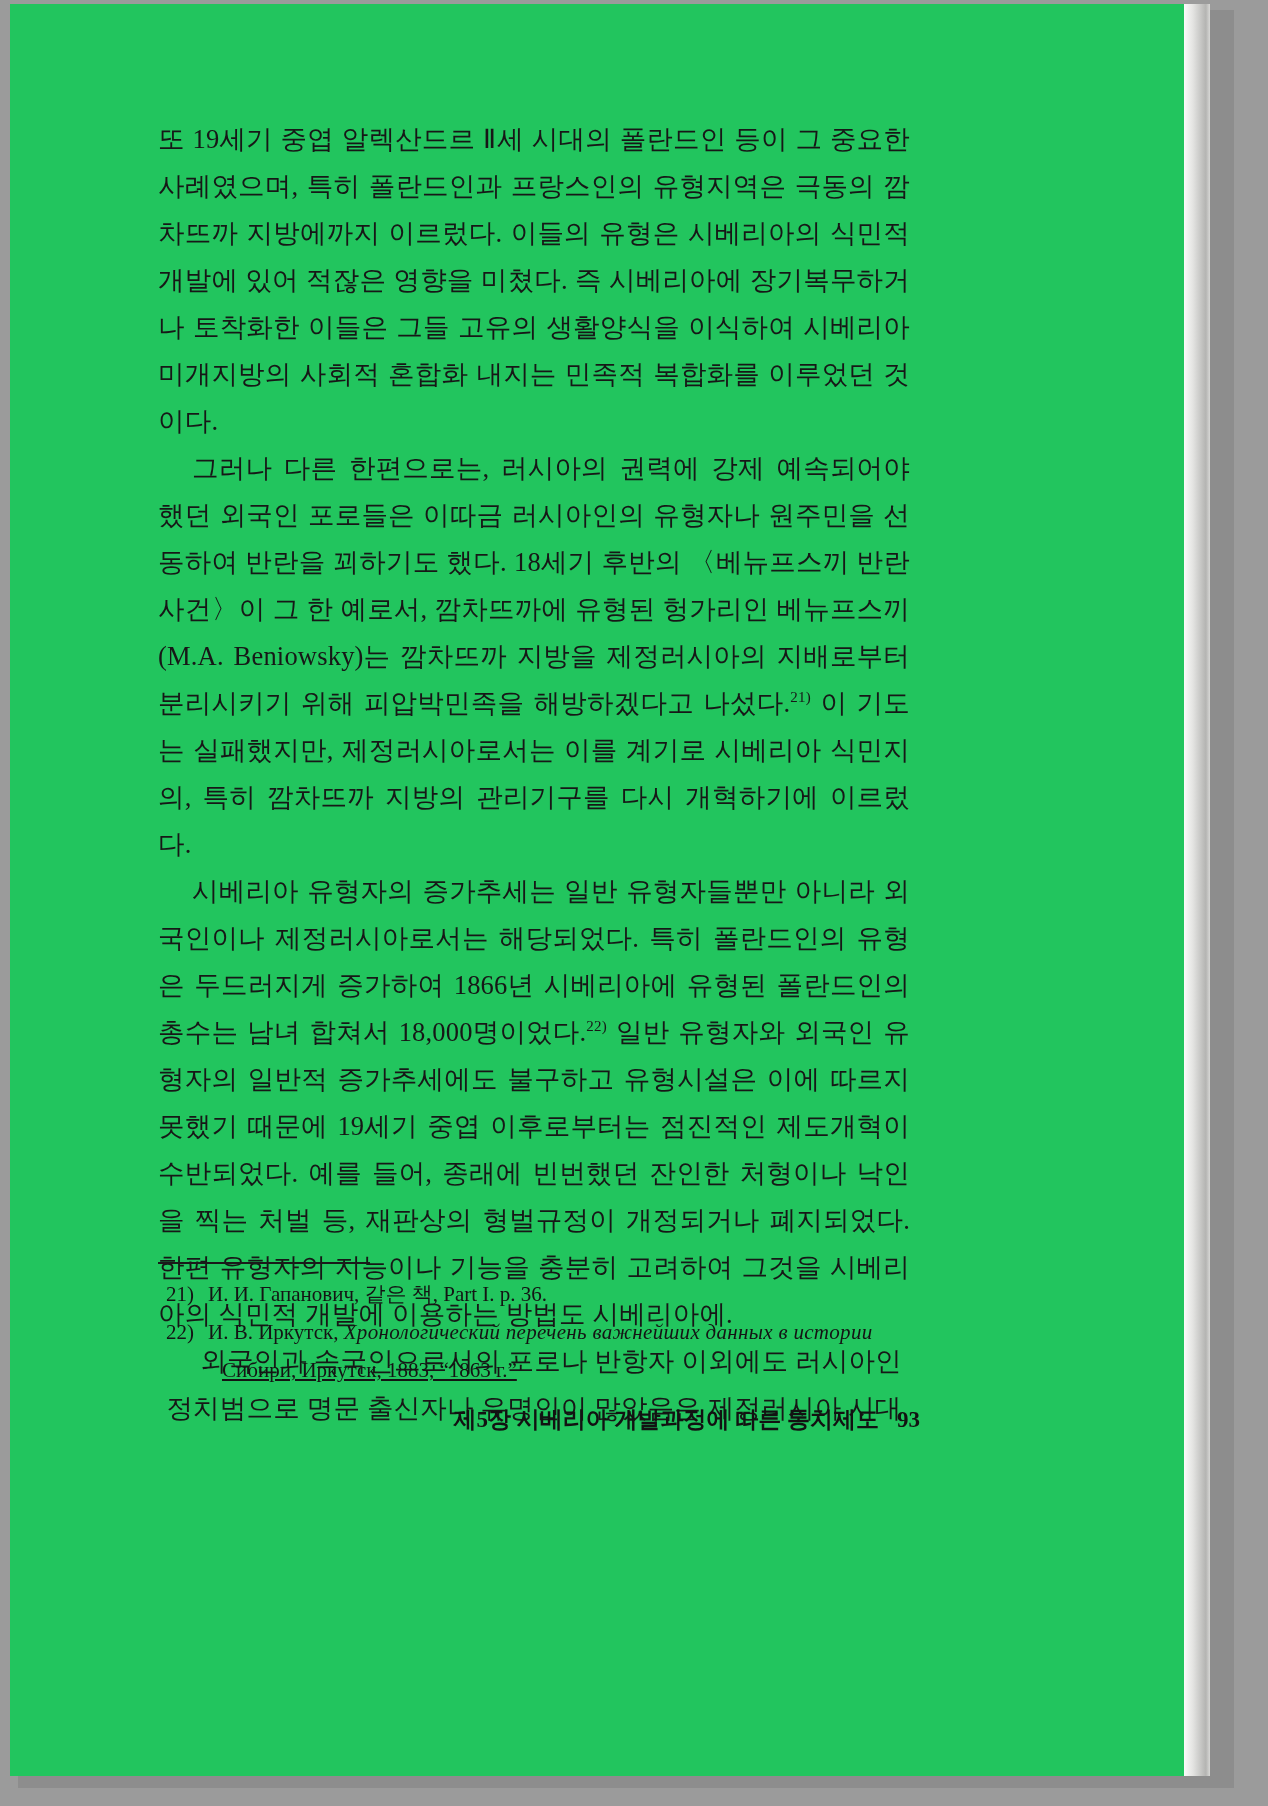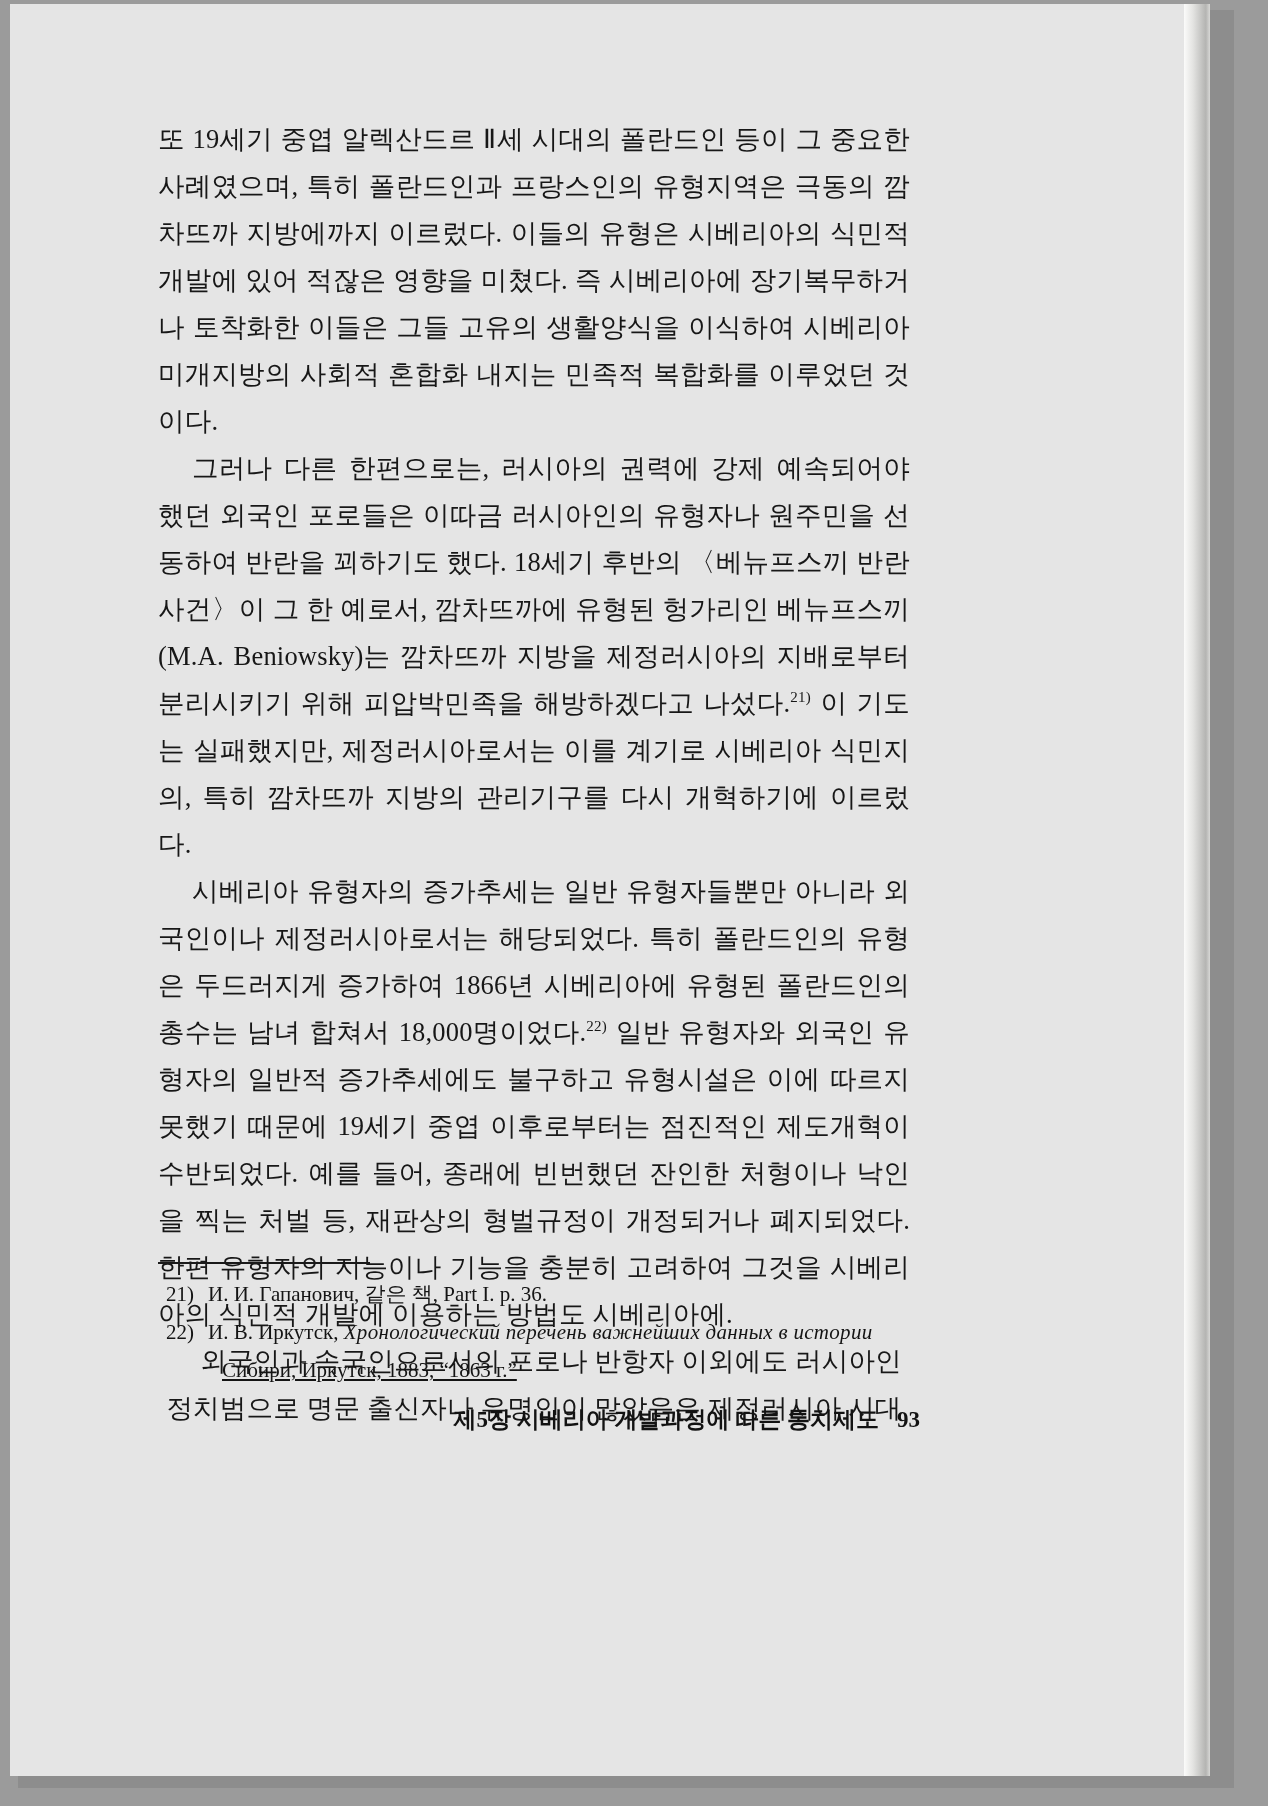--- a/index.html
+++ b/index.html
@@ -19,21 +19,21 @@
     width: 1216px;
     height: 1778px;
     background: #8d8d8d;
   }
   .page {
     position: absolute;
     left: 10px;
     top: 4px;
     width: 1200px;
     height: 1772px;
-    background: #e5e5e5;
+    background: #22c55e;
     overflow: hidden;
   }
   .page-edge {
     position: absolute;
     right: 0;
     top: 0;
     width: 26px;
     height: 100%;
     background: linear-gradient(to right, #fbfbfa 0%, #e3e3e1 35%, #c9c9c7 62%, #b4b4b2 84%, #d8d8d6 100%);
   }

